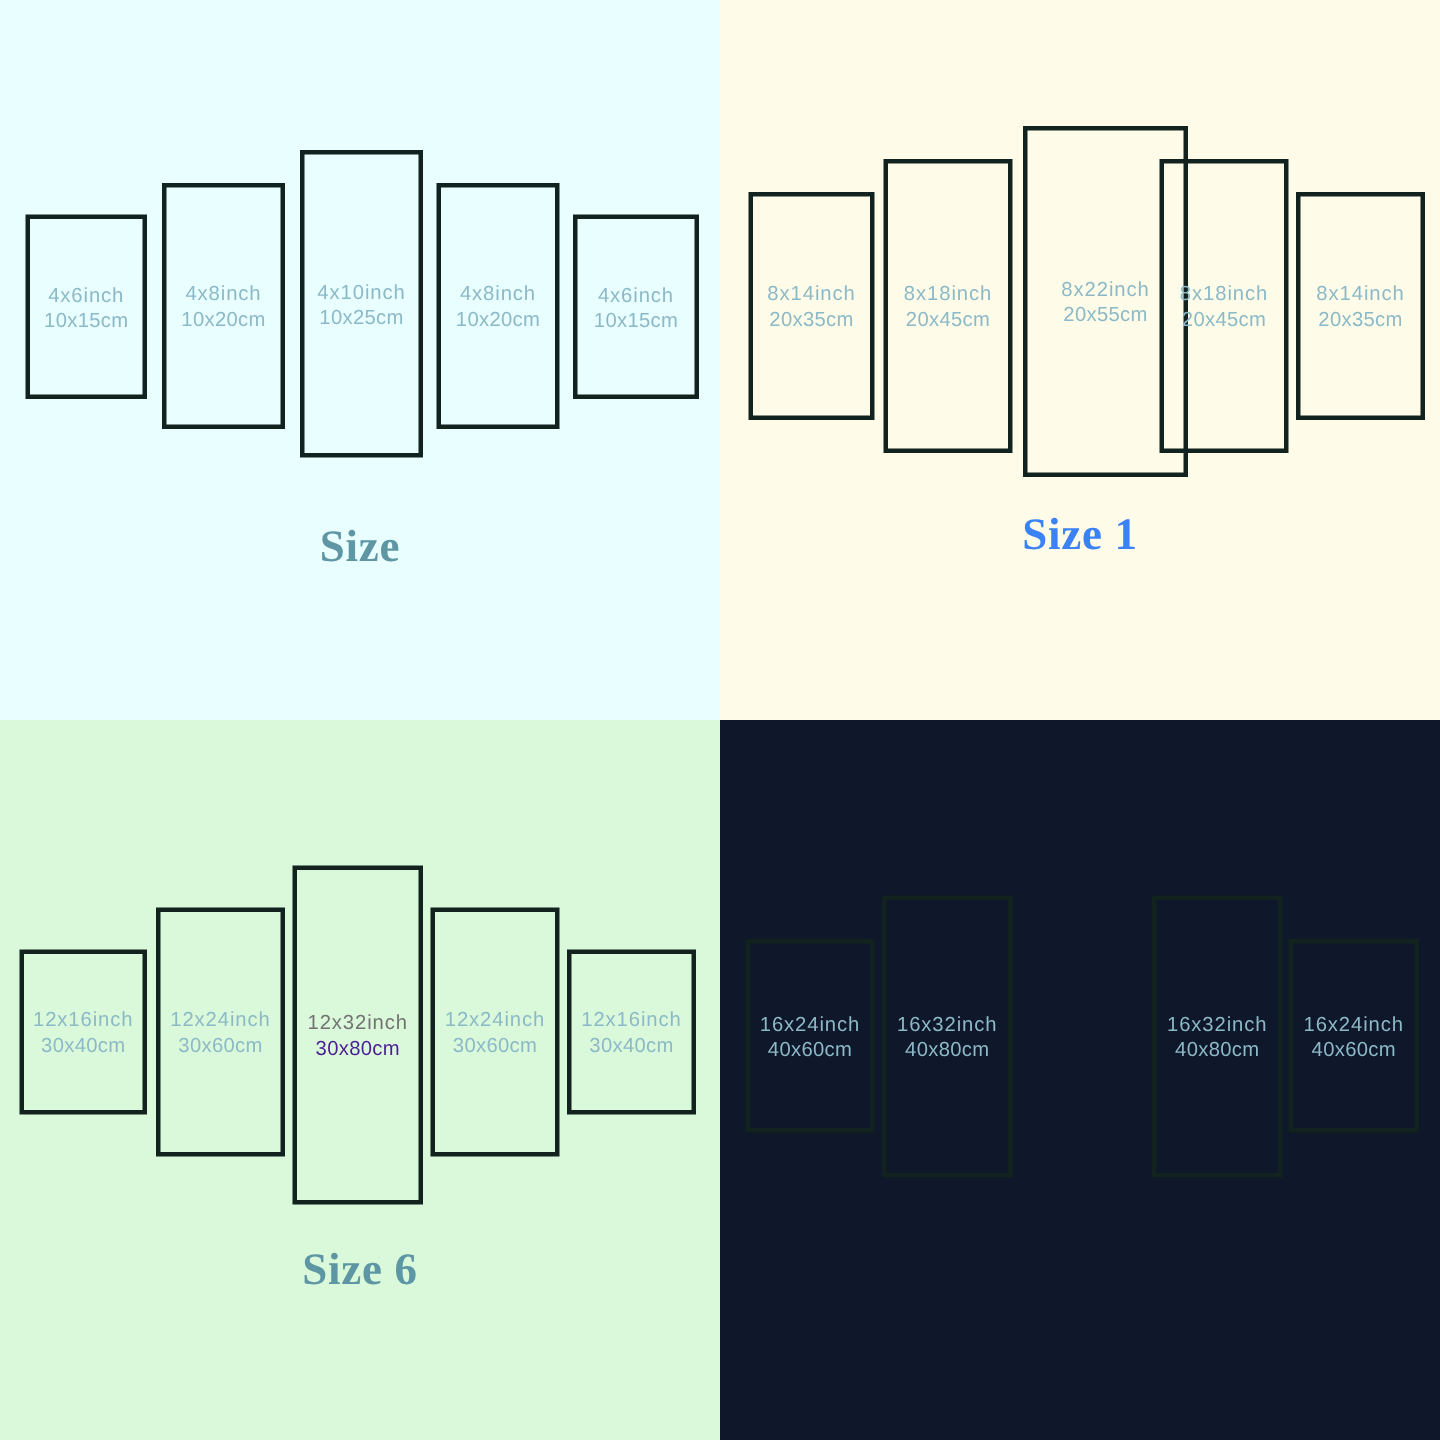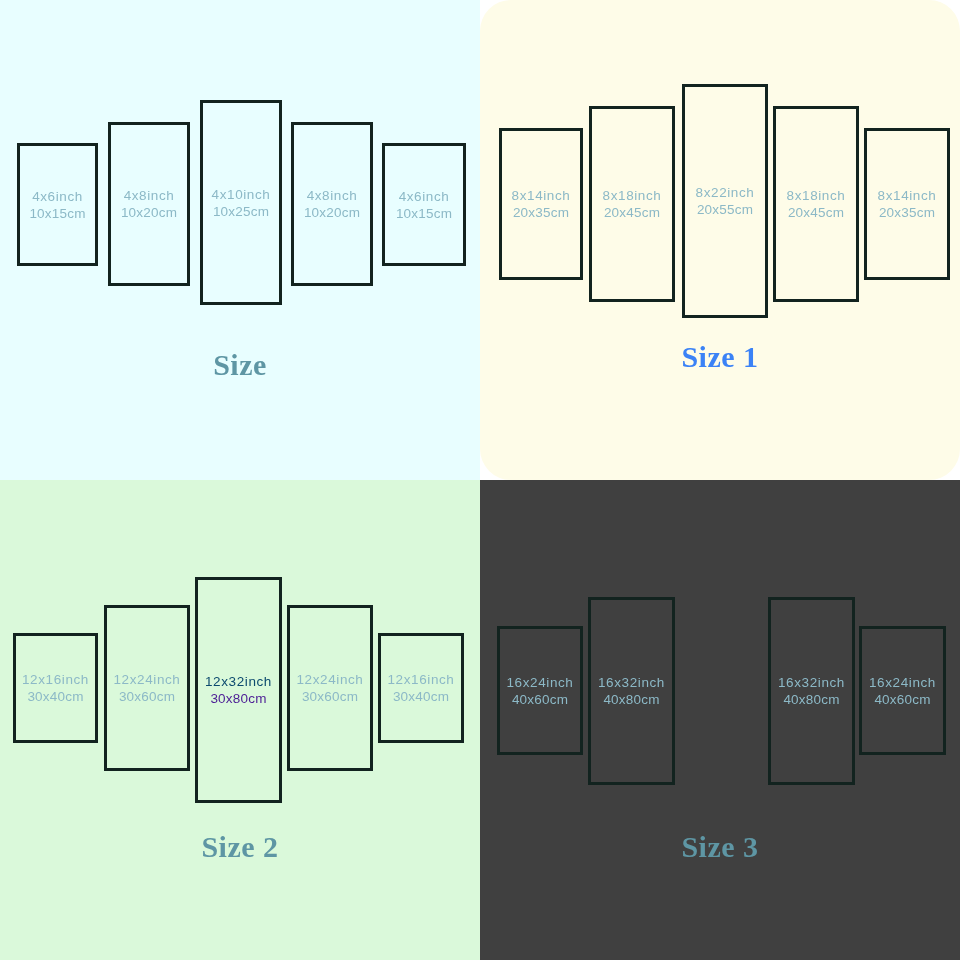--- a/index.html
+++ b/index.html
@@ -87,31 +87,31 @@
           <div class="panel-label inch" style="color: rgb(140, 185, 199);">4x8inch</div>
           <div class="panel-label cm" style="color: rgb(140, 185, 199);">10x20cm</div>
         </div>
         <div class="panel" style="left: 382px; top: 143px; width: 84px; height: 123px; border-color: rgb(18, 35, 31);">
           <div class="panel-label inch" style="color: rgb(140, 185, 199);">4x6inch</div>
           <div class="panel-label cm" style="color: rgb(140, 185, 199);">10x15cm</div>
         </div>
       </div>
       <div class="quad-title" style="top: 348px; color: rgb(94, 150, 164);">Size</div>
     </div>
-    <div class="quadrant q-tr" style="background: rgb(254, 252, 232); border-radius: 31px;">
+    <div class="quadrant q-tr" style="background: rgb(254, 252, 232);">
       <div class="panel-stage">
         <div class="panel" style="left: 19px; top: 128px; width: 84px; height: 152px; border-color: rgb(18, 35, 31);">
           <div class="panel-label inch" style="color: rgb(140, 185, 199);">8x14inch</div>
           <div class="panel-label cm" style="color: rgb(140, 185, 199);">20x35cm</div>
         </div>
         <div class="panel" style="left: 109px; top: 106px; width: 86px; height: 196px; border-color: rgb(18, 35, 31);">
           <div class="panel-label inch" style="color: rgb(140, 185, 199);">8x18inch</div>
           <div class="panel-label cm" style="color: rgb(140, 185, 199);">20x45cm</div>
         </div>
-        <div class="panel" style="left: 202px; top: 84px; width: 86px; height: 234px; border-color: rgb(18, 35, 31);">
+        <div class="panel" style="left: 202px; top: 84px; width: 110px; height: 234px; border-color: rgb(18, 35, 31);">
           <div class="panel-label inch" style="color: rgb(140, 185, 199);">8x22inch</div>
           <div class="panel-label cm" style="color: rgb(140, 185, 199);">20x55cm</div>
         </div>
         <div class="panel" style="left: 293px; top: 106px; width: 86px; height: 196px; border-color: rgb(18, 35, 31);">
           <div class="panel-label inch" style="color: rgb(140, 185, 199);">8x18inch</div>
           <div class="panel-label cm" style="color: rgb(140, 185, 199);">20x45cm</div>
         </div>
         <div class="panel" style="left: 384px; top: 128px; width: 86px; height: 152px; border-color: rgb(18, 35, 31);">
           <div class="panel-label inch" style="color: rgb(140, 185, 199);">8x14inch</div>
           <div class="panel-label cm" style="color: rgb(140, 185, 199);">20x35cm</div>
@@ -123,48 +123,47 @@
       <div class="panel-stage">
         <div class="panel" style="left: 13px; top: 153px; width: 85px; height: 110px; border-color: rgb(18, 35, 31);">
           <div class="panel-label inch" style="color: rgb(140, 185, 199);">12x16inch</div>
           <div class="panel-label cm" style="color: rgb(140, 185, 199);">30x40cm</div>
         </div>
         <div class="panel" style="left: 104px; top: 125px; width: 86px; height: 166px; border-color: rgb(18, 35, 31);">
           <div class="panel-label inch" style="color: rgb(140, 185, 199);">12x24inch</div>
           <div class="panel-label cm" style="color: rgb(140, 185, 199);">30x60cm</div>
         </div>
         <div class="panel" style="left: 195px; top: 97px; width: 87px; height: 226px; border-color: rgb(18, 35, 31);">
-          <div class="panel-label inch" style="color: #0c4a6e;">12x32inch</div>
+          <div class="panel-label inch" style="color: #737373;">12x32inch</div>
           <div class="panel-label cm" style="color: #4c1d95;">30x80cm</div>
         </div>
         <div class="panel" style="left: 287px; top: 125px; width: 86px; height: 166px; border-color: rgb(18, 35, 31);">
           <div class="panel-label inch" style="color: rgb(140, 185, 199);">12x24inch</div>
           <div class="panel-label cm" style="color: rgb(140, 185, 199);">30x60cm</div>
         </div>
         <div class="panel" style="left: 378px; top: 153px; width: 86px; height: 110px; border-color: rgb(18, 35, 31);">
           <div class="panel-label inch" style="color: rgb(140, 185, 199);">12x16inch</div>
           <div class="panel-label cm" style="color: rgb(140, 185, 199);">30x40cm</div>
         </div>
       </div>
-      <div class="quad-title" style="top: 350px; color: rgb(94, 150, 164);">Size 2</div>
+      <div class="quad-title" style="top: 350px; color: rgb(94, 150, 164);">Size 6</div>
     </div>
-    <div class="quadrant q-br" style="background: #404040; text-decoration: underline;">
+    <div class="quadrant q-br" style="background: #0f172a; text-decoration: underline;">
       <div class="panel-stage">
         <div class="panel" style="left: 17px; top: 146px; width: 86px; height: 129px; border-color: rgb(18, 35, 31);">
           <div class="panel-label inch" style="color: rgb(140, 185, 199);">16x24inch</div>
           <div class="panel-label cm" style="color: rgb(140, 185, 199);">40x60cm</div>
         </div>
         <div class="panel" style="left: 108px; top: 117px; width: 87px; height: 188px; border-color: rgb(18, 35, 31);">
           <div class="panel-label inch" style="color: rgb(140, 185, 199);">16x32inch</div>
           <div class="panel-label cm" style="color: rgb(140, 185, 199);">40x80cm</div>
         </div>
         <div class="panel" style="left: 288px; top: 117px; width: 87px; height: 188px; border-color: rgb(18, 35, 31);">
           <div class="panel-label inch" style="color: rgb(140, 185, 199);">16x32inch</div>
           <div class="panel-label cm" style="color: rgb(140, 185, 199);">40x80cm</div>
         </div>
         <div class="panel" style="left: 379px; top: 146px; width: 87px; height: 129px; border-color: rgb(18, 35, 31);">
           <div class="panel-label inch" style="color: rgb(140, 185, 199);">16x24inch</div>
           <div class="panel-label cm" style="color: rgb(140, 185, 199);">40x60cm</div>
         </div>
       </div>
-      <div class="quad-title" style="top: 350px; color: rgb(94, 150, 164);">Size 3</div>
     </div>
   </div>
 
 </body></html>

